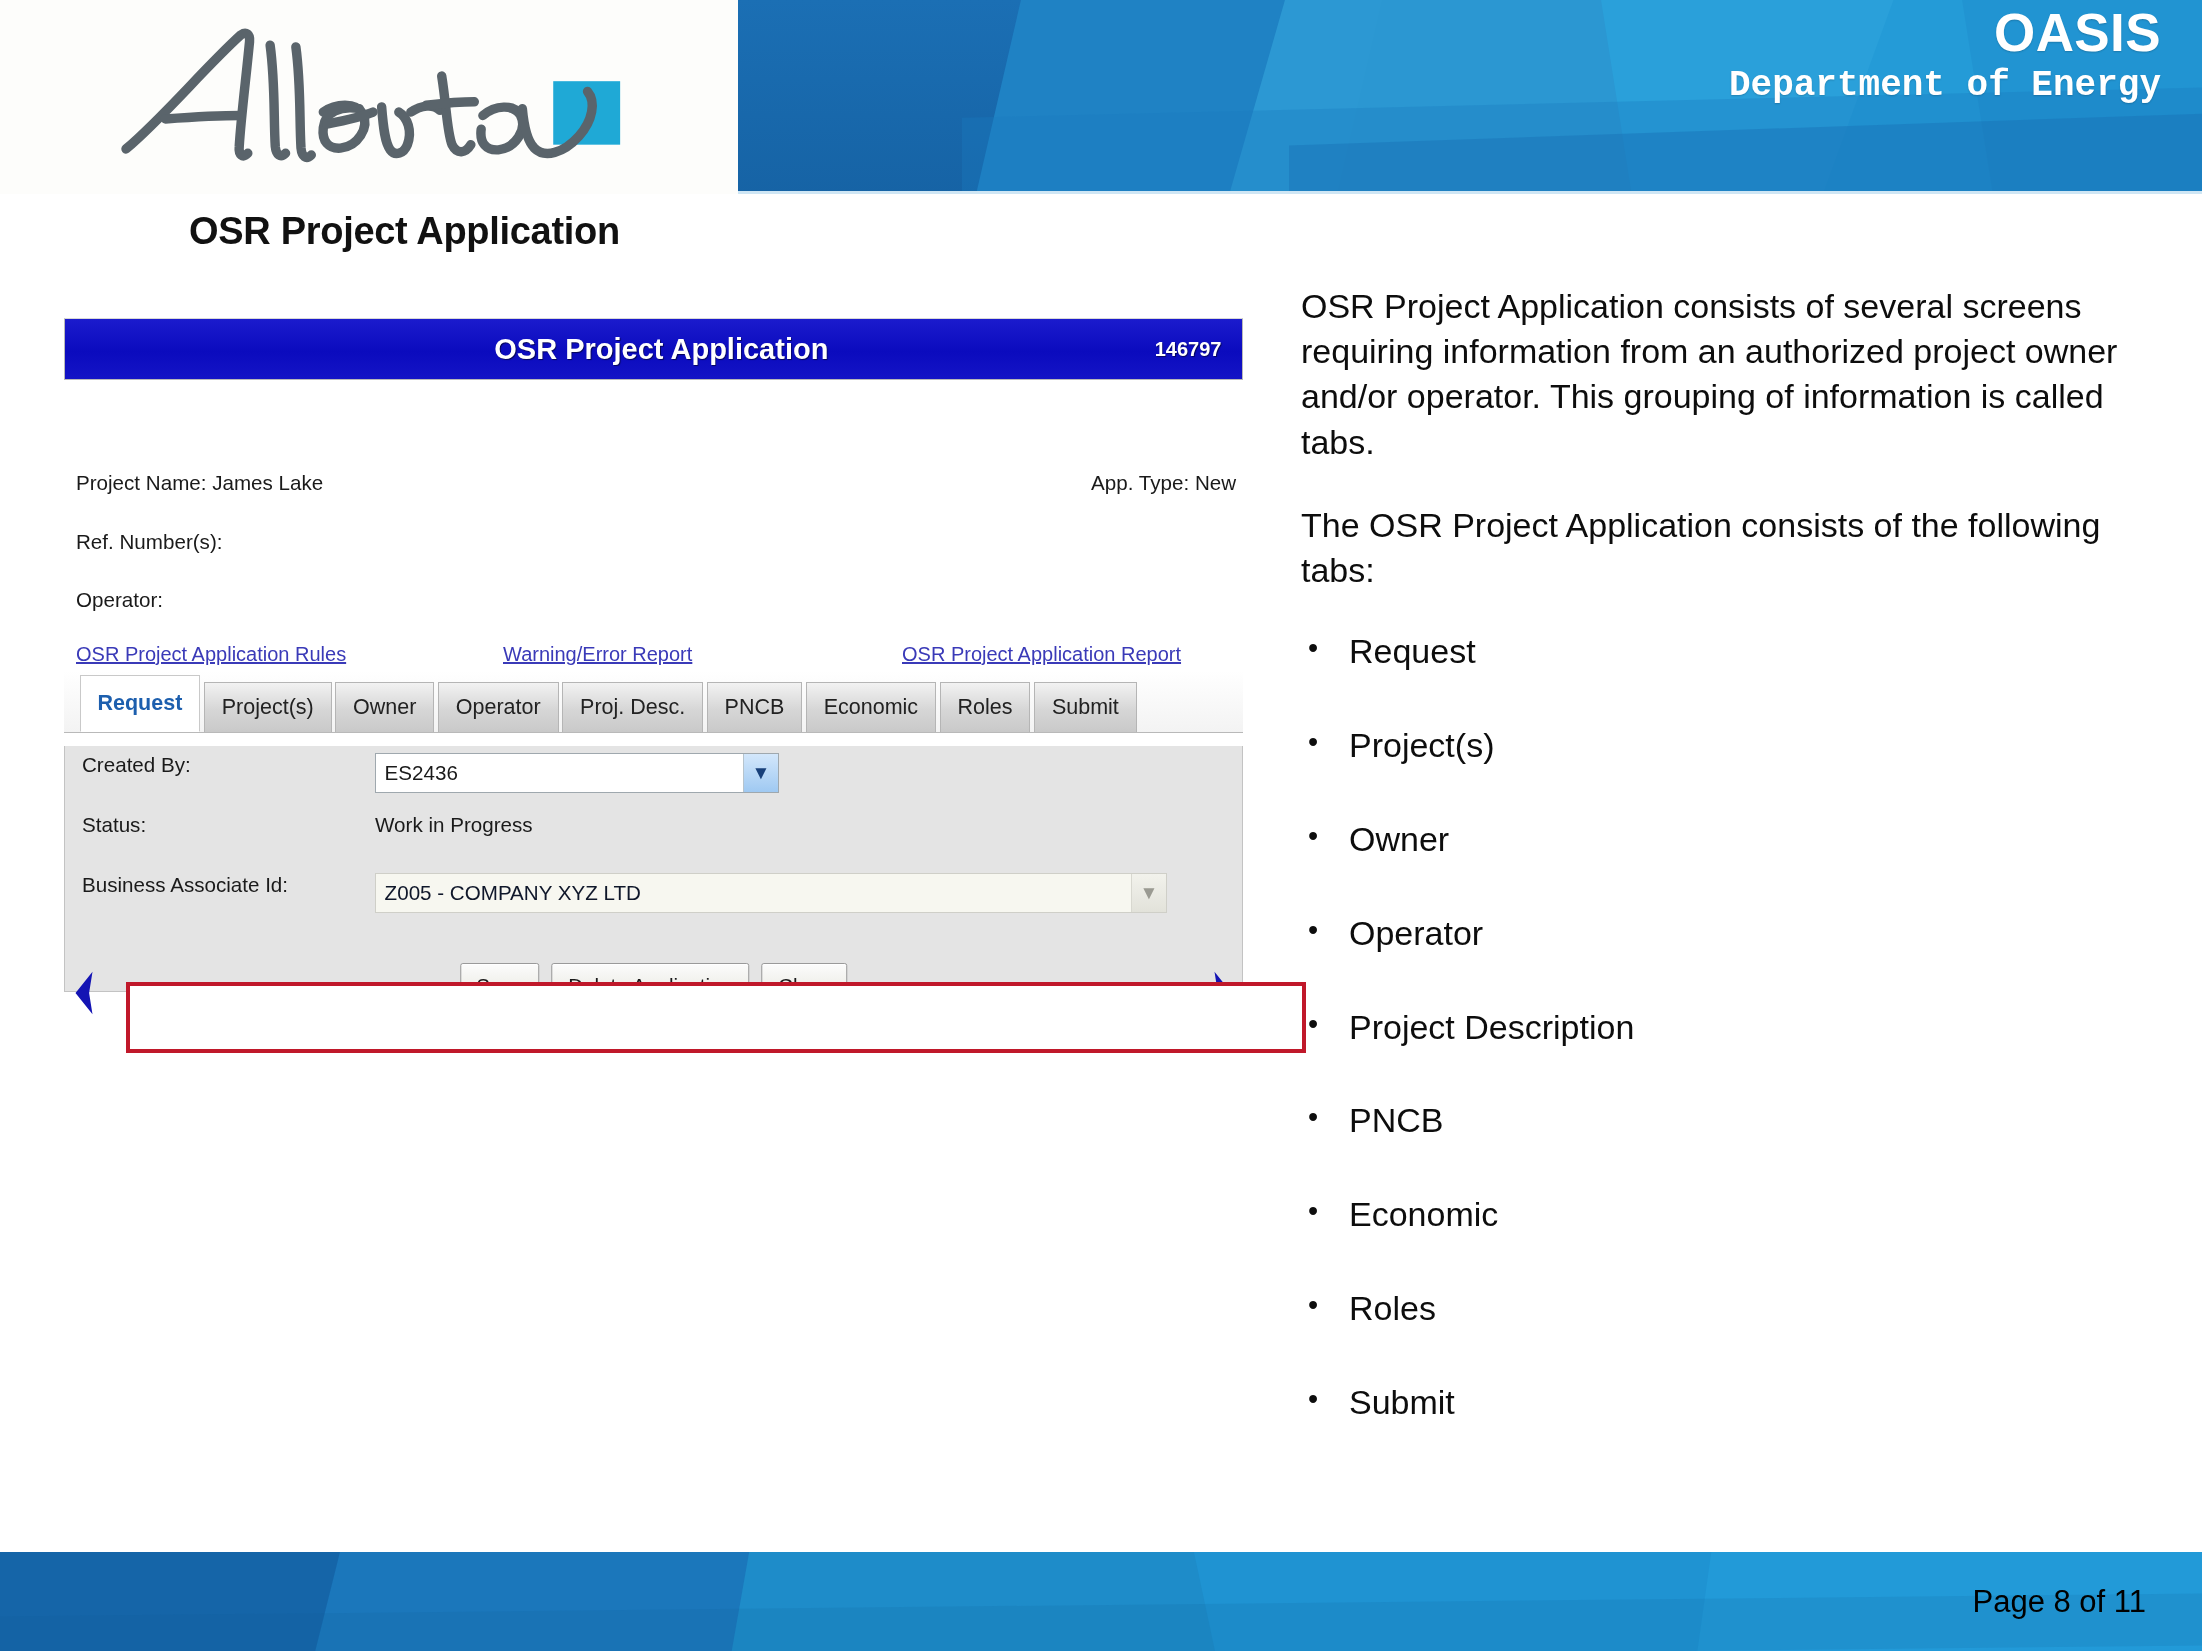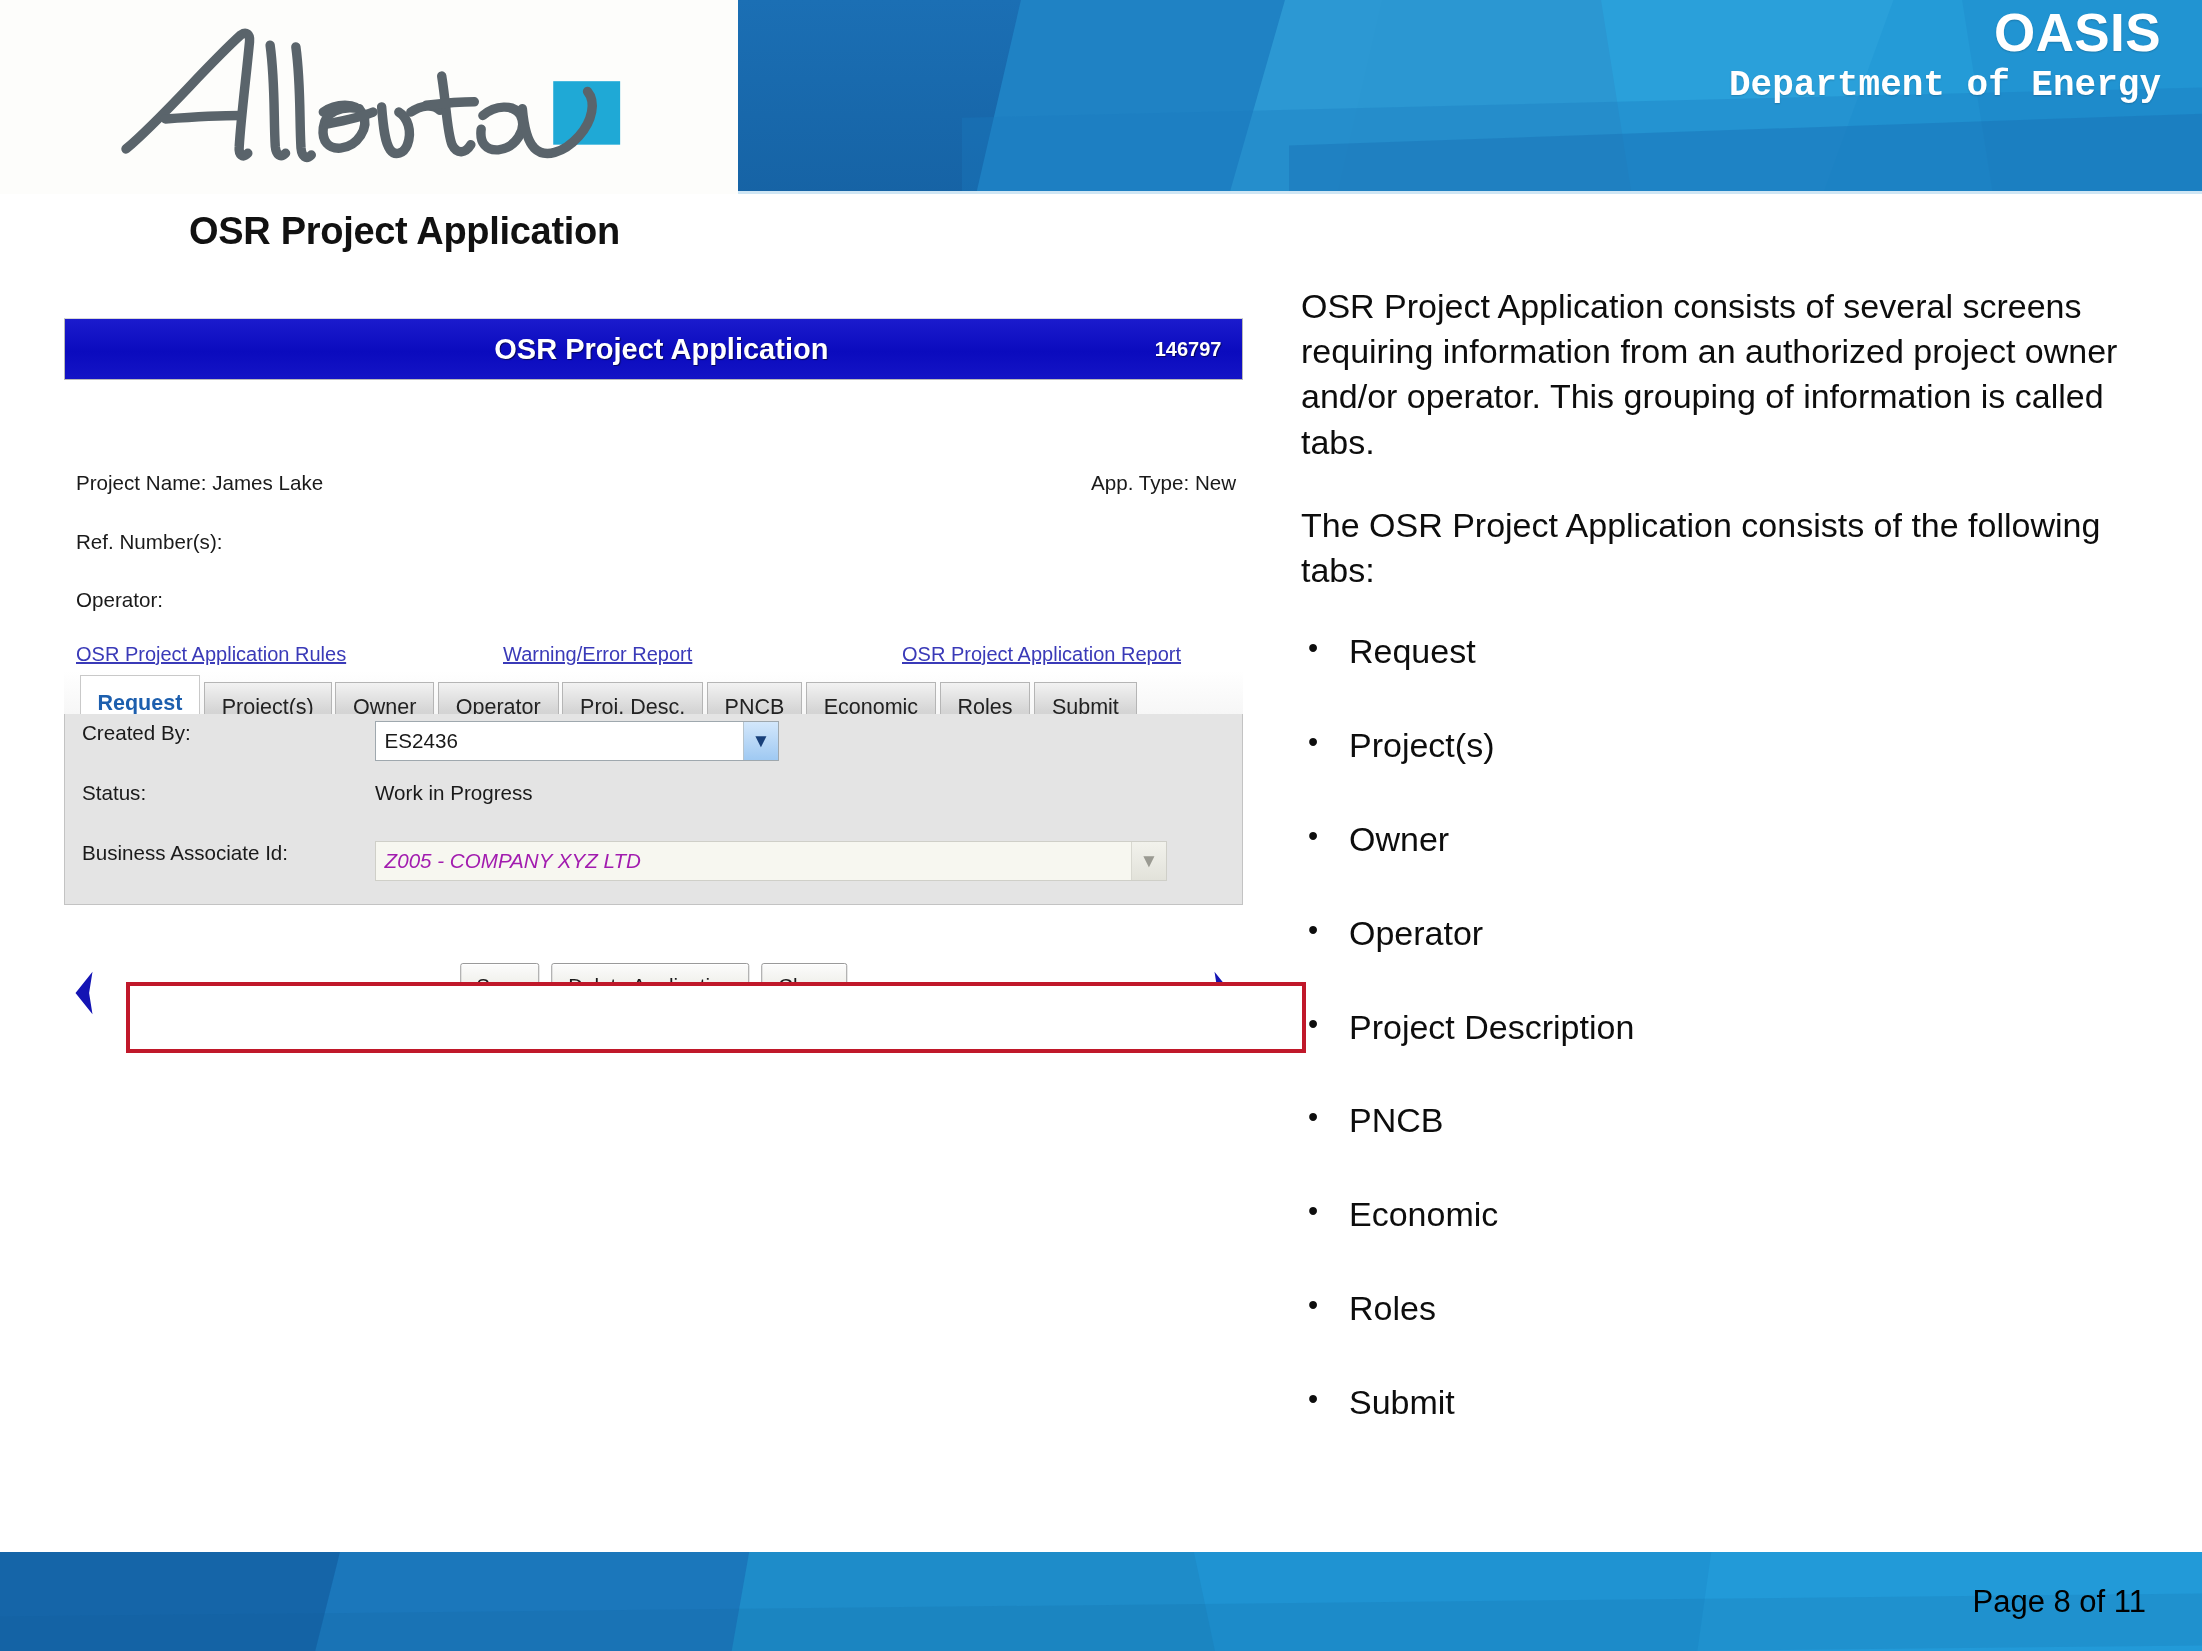--- a/index.html
+++ b/index.html
@@ -257,23 +257,23 @@
     color: #1d5fae;
     font-weight: bold;
     height: 57px;
     border-color: #c9c9c9;
     border-bottom: 1.7px solid #ffffff;
   }
 
   .formpanel {
     position: absolute;
     left: 0px;
-    top: 396px;
+    top: 428px;
     width: 1179px;
-    height: 191px;
+    height: 246px;
     background: #e4e4e4;
     border: 0.9px solid #c3c3c3;
     border-top: none;
     box-sizing: border-box;
   }
   .fp-row { position: absolute; left: 0; width: 100%; height: 52px; }
   .fp-label {
     position: absolute;
     left: 17px;
     font-size: 20.6px;
@@ -312,21 +312,21 @@
     justify-content: center;
     color: #18407a;
     font-size: 19px;
   }
   .combo.disabled {
     left: 310px;
     width: 792px;
     background: #f7f7f0;
     border: 1.7px solid #cfcfc8;
   }
-  .combo.disabled .val { color: #a21caf; font-style: italic; }
+  .combo.disabled .val { color: #0f172a; }
   .combo.disabled .arrow {
     background: linear-gradient(180deg,#f2f2ec 0%, #e2e2da 100%);
     border-left: 0.9px solid #d8d8d0;
     color: #9a9a92;
   }
   .static-val {
     position: absolute;
     left: 310px;
     font-size: 20.6px;
     color: #1a1a1a;

